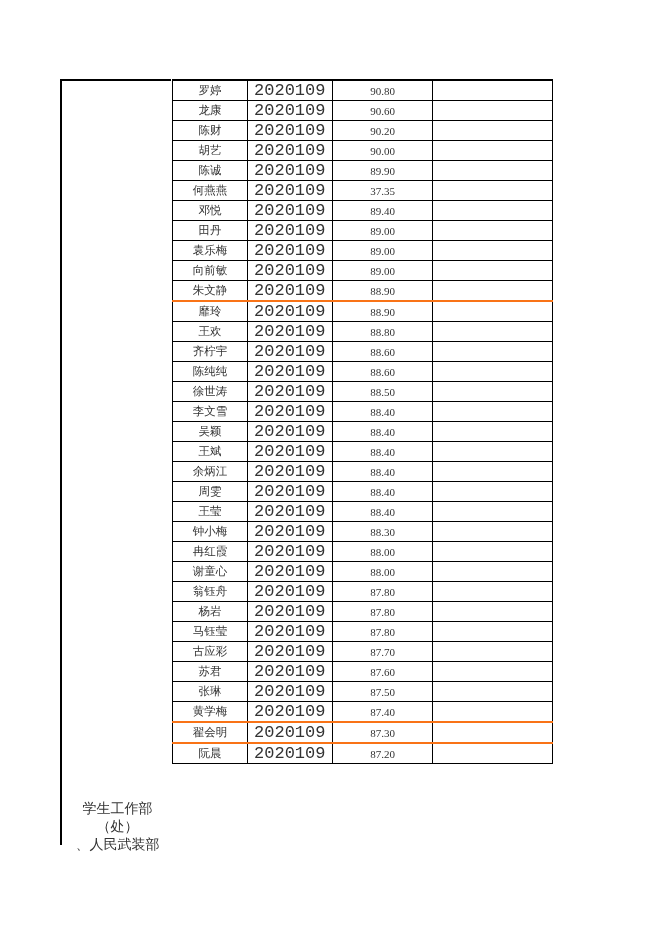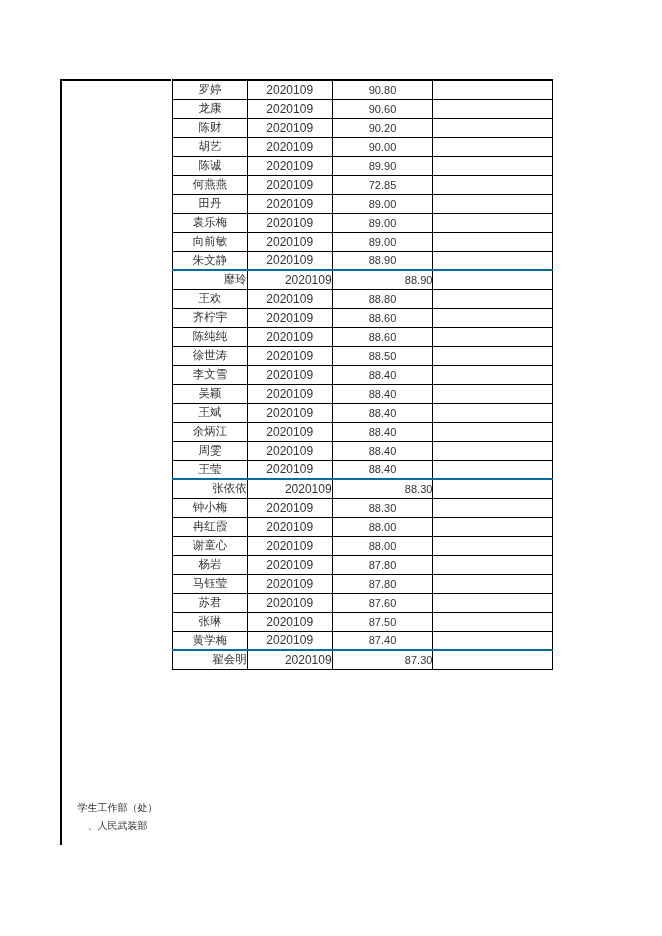--- a/index.html
+++ b/index.html
@@ -2,30 +2,30 @@
 <html><head>
 <meta charset="utf-8">
 <style>
   html, body { margin: 0; padding: 0; background: #ffffff; }
   body { width: 662px; height: 936px; position: relative; overflow: hidden;
          font-family: "DejaVu Serif", "Liberation Serif", serif; color: #222; }
   .sheet { position: absolute; left: 60px; top: 79px; width: 493px; }
   .left-cell { position: absolute; left: 0; top: 0; width: 111px; height: 766px;
                border-left: 2px solid #000; border-top: 2px solid #000; box-sizing: border-box; }
   .left-label { position: absolute; left: 0; width: 111px; top: 718px; text-align: center;
-                font-size: 10px; line-height: 18px; color: #333; }
+                font-size: 14px; line-height: 18px; color: #333; }
   .grid { position: absolute; left: 112px; top: 0; width: 381px; border-collapse: collapse; }
   .grid td { height: 19px; padding: 0; border: 1px solid #000; text-align: center;
              font-size: 11.5px; color: #333; box-sizing: border-box; }
   .grid tr:first-child td { border-top: 2px solid #000; }
   .grid td.c-name { width: 75px; }
-  .grid td.c-code { width: 85px; font-family: Liberation Sans, sans-serif; font-size: 12px; }
-  .grid td.c-score { width: 101px; font-family: Liberation Sans, sans-serif; font-size: 11px; }
+  .grid td.c-code { width: 85px; font-family: Liberation Mono, monospace; font-size: 17px; }
+  .grid td.c-score { width: 101px; font-family: Liberation Serif, serif; font-size: 11px; }
   .grid td.c-note { width: 120px; border-right: 1px solid #000; }
-  .grid tr.thick td { border-top: 2px solid #0369a1; text-align: right; }
+  .grid tr.thick td { border-top: 2px solid #f97316; }
 </style>
 </head>
 <body>
 
 <div class="sheet">
   <div class="left-cell">
     <div class="left-label">
       <div>学生工作部（处）</div>
       <div>、人民武装部</div>
     </div>
@@ -58,21 +58,27 @@
         </tr>
         <tr>
           <td class="c-name">陈诚</td>
           <td class="c-code">2020109</td>
           <td class="c-score">89.90</td>
           <td class="c-note"></td>
         </tr>
         <tr>
           <td class="c-name">何燕燕</td>
           <td class="c-code">2020109</td>
-          <td class="c-score">72.85</td>
+          <td class="c-score">37.35</td>
+          <td class="c-note"></td>
+        </tr>
+        <tr>
+          <td class="c-name">邓悦</td>
+          <td class="c-code">2020109</td>
+          <td class="c-score">89.40</td>
           <td class="c-note"></td>
         </tr>
         <tr>
           <td class="c-name">田丹</td>
           <td class="c-code">2020109</td>
           <td class="c-score">89.00</td>
           <td class="c-note"></td>
         </tr>
         <tr>
           <td class="c-name">袁乐梅</td>
@@ -151,54 +157,60 @@
           <td class="c-code">2020109</td>
           <td class="c-score">88.40</td>
           <td class="c-note"></td>
         </tr>
         <tr>
           <td class="c-name">王莹</td>
           <td class="c-code">2020109</td>
           <td class="c-score">88.40</td>
           <td class="c-note"></td>
         </tr>
-        <tr class="thick">
-          <td class="c-name">张依依</td>
+        <tr>
+          <td class="c-name">钟小梅</td>
           <td class="c-code">2020109</td>
           <td class="c-score">88.30</td>
           <td class="c-note"></td>
         </tr>
         <tr>
-          <td class="c-name">钟小梅</td>
-          <td class="c-code">2020109</td>
-          <td class="c-score">88.30</td>
-          <td class="c-note"></td>
-        </tr>
-        <tr>
           <td class="c-name">冉红霞</td>
           <td class="c-code">2020109</td>
           <td class="c-score">88.00</td>
           <td class="c-note"></td>
         </tr>
         <tr>
           <td class="c-name">谢童心</td>
           <td class="c-code">2020109</td>
           <td class="c-score">88.00</td>
           <td class="c-note"></td>
         </tr>
         <tr>
+          <td class="c-name">翁钰舟</td>
+          <td class="c-code">2020109</td>
+          <td class="c-score">87.80</td>
+          <td class="c-note"></td>
+        </tr>
+        <tr>
           <td class="c-name">杨岩</td>
           <td class="c-code">2020109</td>
           <td class="c-score">87.80</td>
           <td class="c-note"></td>
         </tr>
         <tr>
           <td class="c-name">马钰莹</td>
           <td class="c-code">2020109</td>
           <td class="c-score">87.80</td>
+          <td class="c-note"></td>
+        </tr>
+        <tr>
+          <td class="c-name">古应彩</td>
+          <td class="c-code">2020109</td>
+          <td class="c-score">87.70</td>
           <td class="c-note"></td>
         </tr>
         <tr>
           <td class="c-name">苏君</td>
           <td class="c-code">2020109</td>
           <td class="c-score">87.60</td>
           <td class="c-note"></td>
         </tr>
         <tr>
           <td class="c-name">张琳</td>
@@ -209,17 +221,23 @@
         <tr>
           <td class="c-name">黄学梅</td>
           <td class="c-code">2020109</td>
           <td class="c-score">87.40</td>
           <td class="c-note"></td>
         </tr>
         <tr class="thick">
           <td class="c-name">翟会明</td>
           <td class="c-code">2020109</td>
           <td class="c-score">87.30</td>
+          <td class="c-note"></td>
+        </tr>
+        <tr class="thick">
+          <td class="c-name">阮晨</td>
+          <td class="c-code">2020109</td>
+          <td class="c-score">87.20</td>
           <td class="c-note"></td>
         </tr>
       </tbody>
   </table>
 </div>
 
 </body></html>

